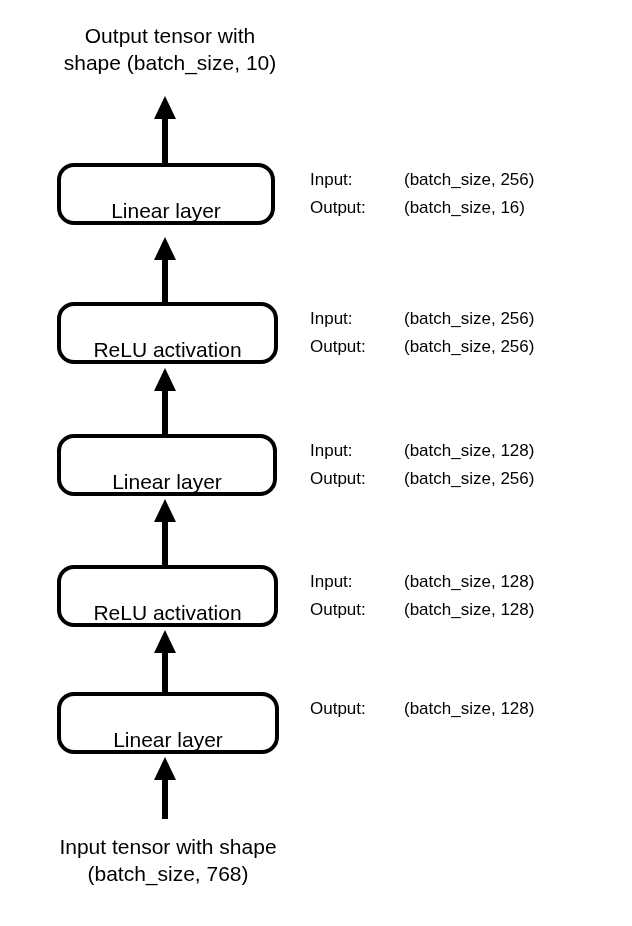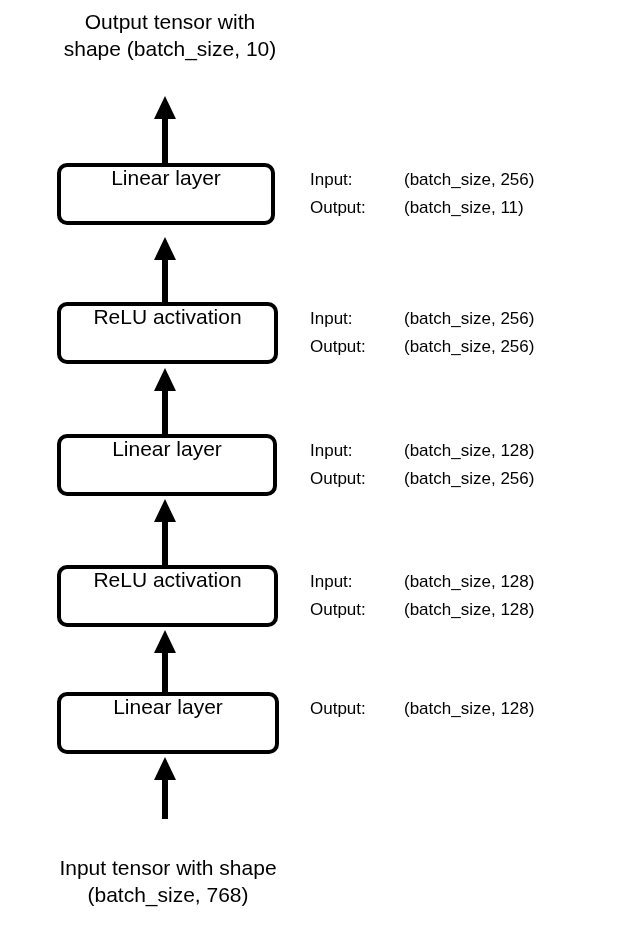--- a/index.html
+++ b/index.html
@@ -22,35 +22,35 @@
   
   .caption {
     position: absolute;
     text-align: center;
     font-size: 21px;
     line-height: 27px;
     letter-spacing: 0px;
     white-space: pre-line;
     color: #000;
   }
-  #top-caption  { left: 0px;  top: 8px;  width: 340px; }
-  #bottom-caption { left: 0px; top: 833px; width: 336px; margin-top: 21px; }
+  #top-caption  { left: 0px;  top: 22px;  width: 340px; }
+  #bottom-caption { left: 0px; top: 833px; width: 336px; }
 
   
   .node {
     position: absolute;
     left: 57px;
     width: 218px;
     height: 62px;
     box-sizing: border-box;
     border: 4px solid #000000;
-    border-radius: 10px;
+    border-radius: 17px;
     background: #ffffff;
     display: flex;
-    align-items: flex-start;
+    align-items: flex-end;
     justify-content: center;
   }
   .node-label {
     font-size: 21px;
     line-height: 21px;
     color: #000;
     white-space: nowrap;
   }
 
   #node-0 { top: 163px; }
@@ -111,21 +111,21 @@
   </div>
 
   <div id="node-0" class="node">
     <span class="node-label">Linear layer</span>
   </div>
   <div id="io-0" class="io-block">
     <span class="io-row">
       <span class="io-key">Input:</span><span class="io-val">(batch_size, 256)</span>
     </span>
     <span class="io-row">
-      <span class="io-key">Output:</span><span class="io-val">(batch_size, 11)</span>
+      <span class="io-key">Output:</span><span class="io-val">(batch_size, 16)</span>
     </span>
   </div>
 
   <div id="arrow-1" class="arrow">
     <svg viewBox="0 0 26 66" preserveAspectRatio="none">
       <polygon points="13,0 24,23 2,23" fill="#000000"></polygon>
       <rect x="10" y="20" width="6" height="46" fill="#000000"></rect>
     </svg>
   </div>
 

